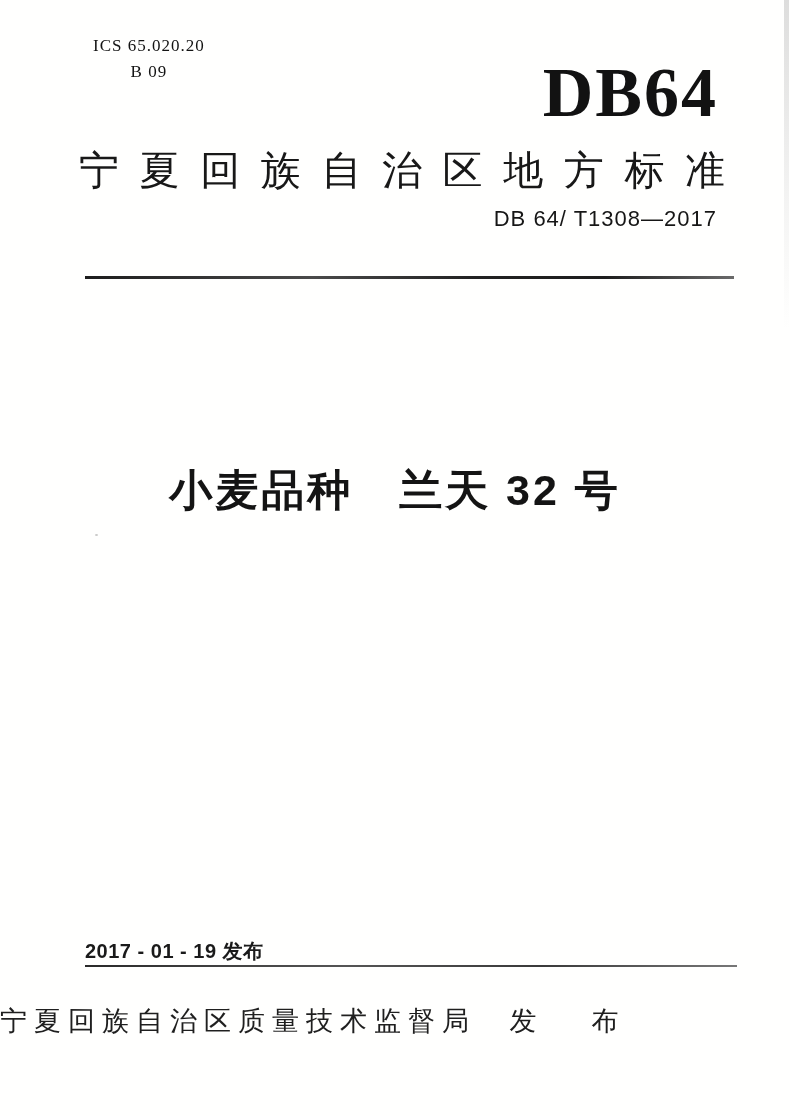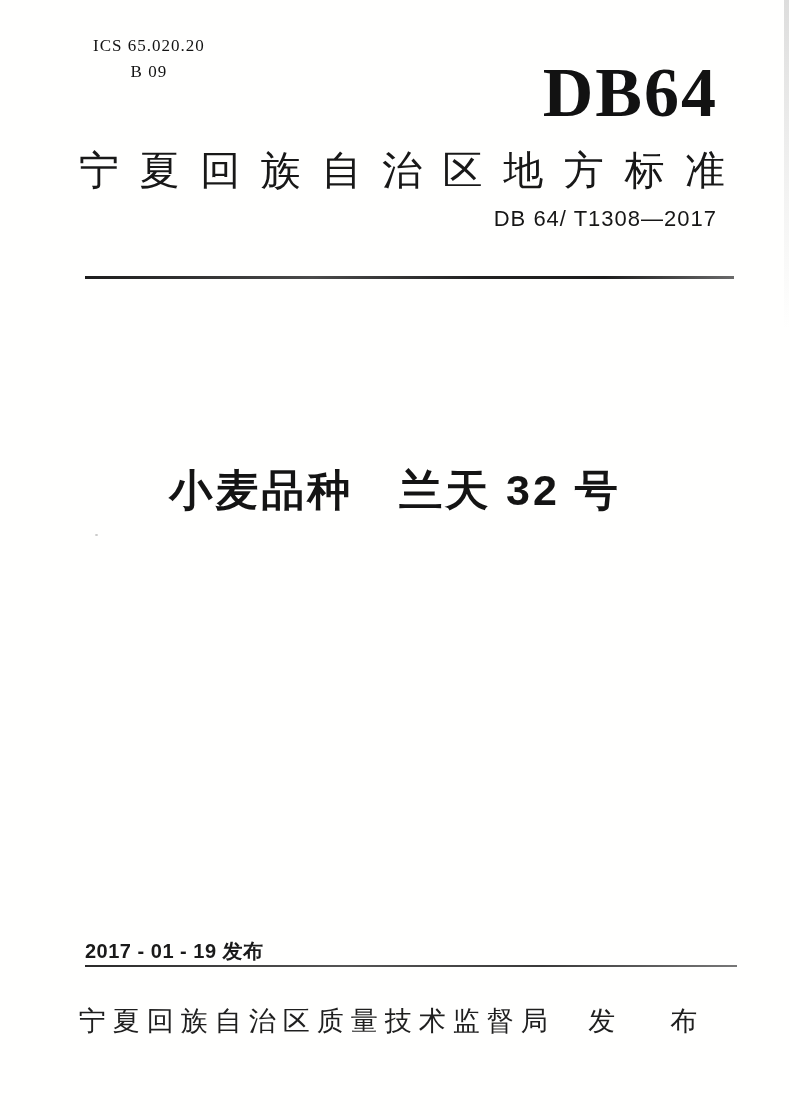--- a/index.html
+++ b/index.html
@@ -110,21 +110,20 @@
     top: 965px;
     width: 652px;
     height: 2px;
     background: linear-gradient(to right, #2a2a2a, #555 40%, #3a3a3a 70%, #777);
   }
   .publisher-row {
     position: absolute;
     left: 0;
     top: 1003px;
     width: 790px;
-    text-align: center;
     font-size: 27px;
     font-weight: 400;
     color: #1f1f1f;
   }
   .publisher-name {
     letter-spacing: 7px;
   }
   .publish-label {
     margin-left: 26px;
     letter-spacing: 14px;

